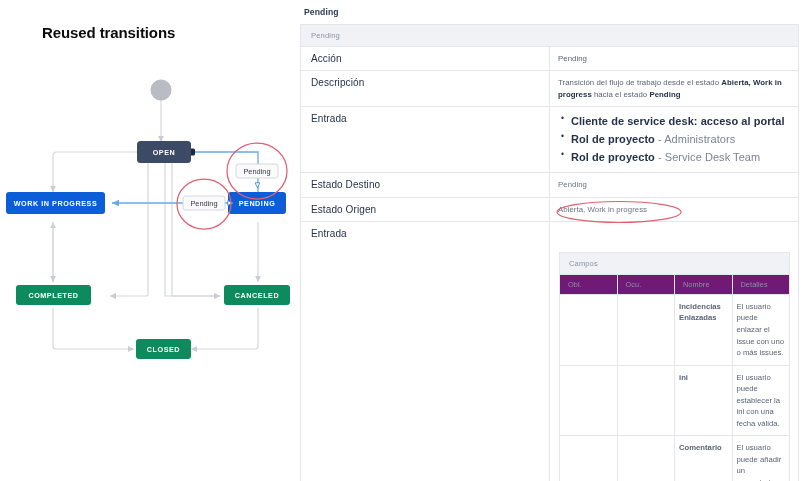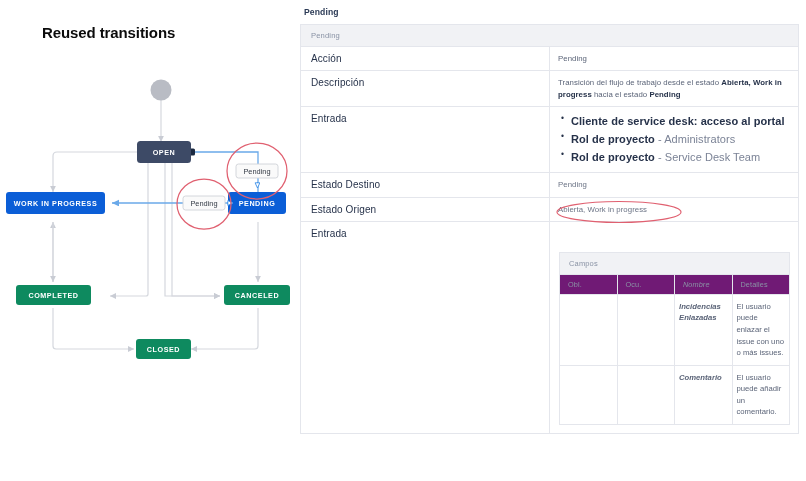--- a/index.html
+++ b/index.html
@@ -170,21 +170,21 @@
     padding: 6px 4px;
     color: #5b6478;
     line-height: 1.5;
   }
   table.campos td.c-name {
     font-weight: bold;
     color: #26324a;
   }
   .col-obl { width: 28px; }
   .col-ocu { width: 30px; }
-  .col-nombre { width: 78px; font-style: italic; }
+  .col-nombre { width: 78px; }
 
   
   .annot-ellipse {
     position: absolute;
     pointer-events: none;
   }
 </style>
 </head>
 <body>
 
@@ -353,20 +353,26 @@
                 </tr>
                 <tr class="campos-row">
                   <td class="col-obl"></td>
                   <td class="col-ocu"></td>
                   <td class="c-name col-nombre">Incidencias Enlazadas</td>
                   <td>El usuario puede enlazar el issue con uno o más issues.</td>
                 </tr>
                 <tr class="campos-row">
                   <td class="col-obl"></td>
                   <td class="col-ocu"></td>
+                  <td class="c-name col-nombre">ini</td>
+                  <td>El usuario puede establecer la ini con una fecha válida.</td>
+                </tr>
+                <tr class="campos-row">
+                  <td class="col-obl"></td>
+                  <td class="col-ocu"></td>
                   <td class="c-name col-nombre">Comentario</td>
                   <td>El usuario puede añadir un comentario.</td>
                 </tr>
               </tbody>
             </table>
           </td>
         </tr>
 
       </tbody>
     </table>

